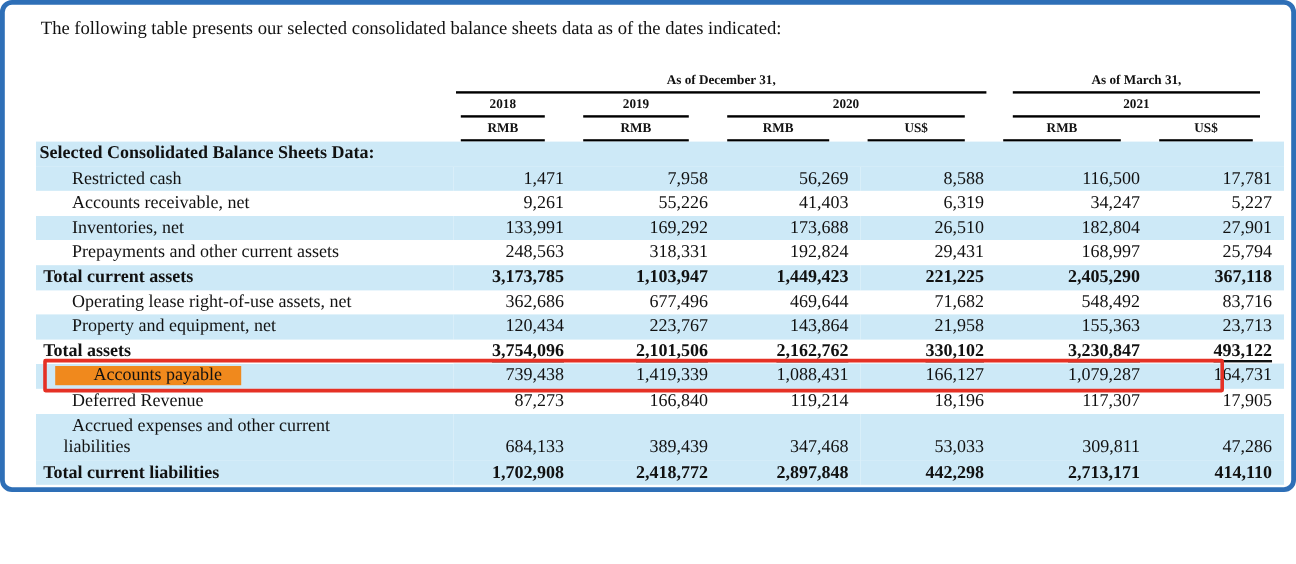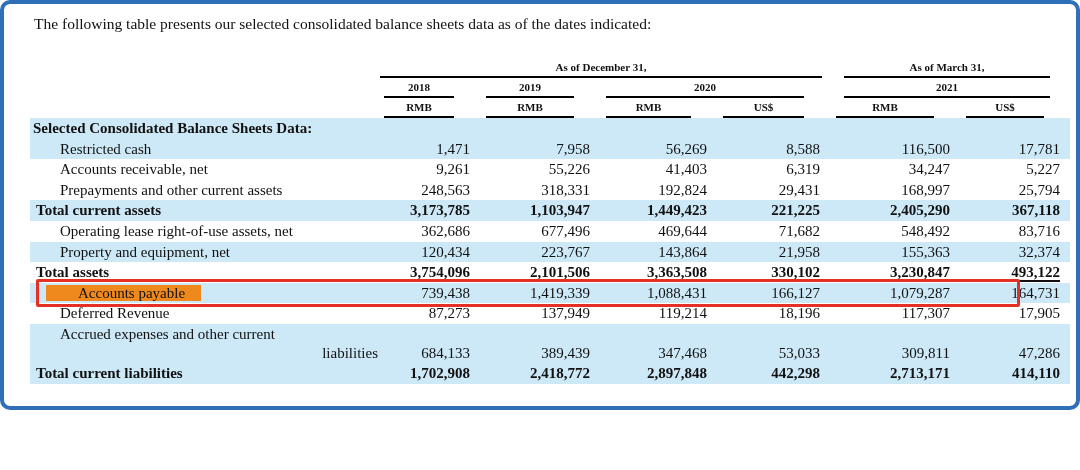--- a/index.html
+++ b/index.html
@@ -49,21 +49,21 @@
   .units-row th{line-height:16px;height:18px;font-size:14.5px;}
 
   tbody td{
     padding:1px 0;
     line-height:18.6px;
     vertical-align:bottom;
   }
   tr.alt{background:var(--row-alt,#cde9f7);}
   td.lbl{text-align:left;margin-left:31px;}
   td.lbl .l1{padding-left:30px;}
-  td.lbl .l2{padding-left:52px;text-align:right;}
+  td.lbl .l2{padding-left:23px;}
   tr.section td, td.flush{font-weight:bold;}
   td.flush, td.lbl.flush .l1{padding-left:3px;}
   tr.section td{padding-left:3px;}
   td.num{text-align:right;padding-right:10px;font-variant-numeric:tabular-nums;}
   tr.bold td{font-weight:bold;}
   .ul-num{
     text-decoration:underline;
     text-underline-offset:3px;
     text-decoration-thickness:1.5px;
   }
@@ -170,20 +170,31 @@
             <div class="l1">Accounts receivable, net</div>
           </td>
         <td class="num">9,261</td>
         <td class="num">55,226</td>
         <td class="num">41,403</td>
         <td class="num">6,319</td>
         <td class="num">34,247</td>
         <td class="num">5,227</td>
       </tr>
 
+      <tr class="alt">
+        <td class="lbl">
+            <div class="l1">Inventories, net</div>
+          </td>
+        <td class="num">133,991</td>
+        <td class="num">169,292</td>
+        <td class="num">173,688</td>
+        <td class="num">26,510</td>
+        <td class="num">182,804</td>
+        <td class="num">27,901</td>
+      </tr>
 
       <tr>
         <td class="lbl">
             <div class="l1">Prepayments and other current assets</div>
           </td>
         <td class="num">248,563</td>
         <td class="num">318,331</td>
         <td class="num">192,824</td>
         <td class="num">29,431</td>
         <td class="num">168,997</td>
@@ -216,30 +227,30 @@
 
       <tr class="alt">
         <td class="lbl">
             <div class="l1">Property and equipment, net</div>
           </td>
         <td class="num">120,434</td>
         <td class="num">223,767</td>
         <td class="num">143,864</td>
         <td class="num">21,958</td>
         <td class="num">155,363</td>
-        <td class="num">32,374</td>
+        <td class="num">23,713</td>
       </tr>
 
       <tr class="bold">
         <td class="lbl flush">
             <div class="l1">Total assets</div>
           </td>
         <td class="num"><span class="ul-num">3,754,096</span></td>
         <td class="num"><span class="ul-num">2,101,506</span></td>
-        <td class="num"><span class="ul-num">3,363,508</span></td>
+        <td class="num"><span class="ul-num">2,162,762</span></td>
         <td class="num"><span class="ul-num">330,102</span></td>
         <td class="num"><span class="ul-num">3,230,847</span></td>
         <td class="num"><span class="ul-num">493,122</span></td>
       </tr>
 
       <tr class="alt">
         <td class="lbl hl-anchor">
           <span class="redbox"></span>
           <div class="l1"><span class="hl">Accounts payable</span></div>
         </td>
@@ -249,21 +260,21 @@
         <td class="num">166,127</td>
         <td class="num">1,079,287</td>
         <td class="num">164,731</td>
       </tr>
 
       <tr>
         <td class="lbl">
             <div class="l1">Deferred Revenue</div>
           </td>
         <td class="num">87,273</td>
-        <td class="num">137,949</td>
+        <td class="num">166,840</td>
         <td class="num">119,214</td>
         <td class="num">18,196</td>
         <td class="num">117,307</td>
         <td class="num">17,905</td>
       </tr>
 
       <tr class="alt">
         <td class="lbl">
           <div class="l1">Accrued expenses and other current</div>
           <div class="l2">liabilities</div>

